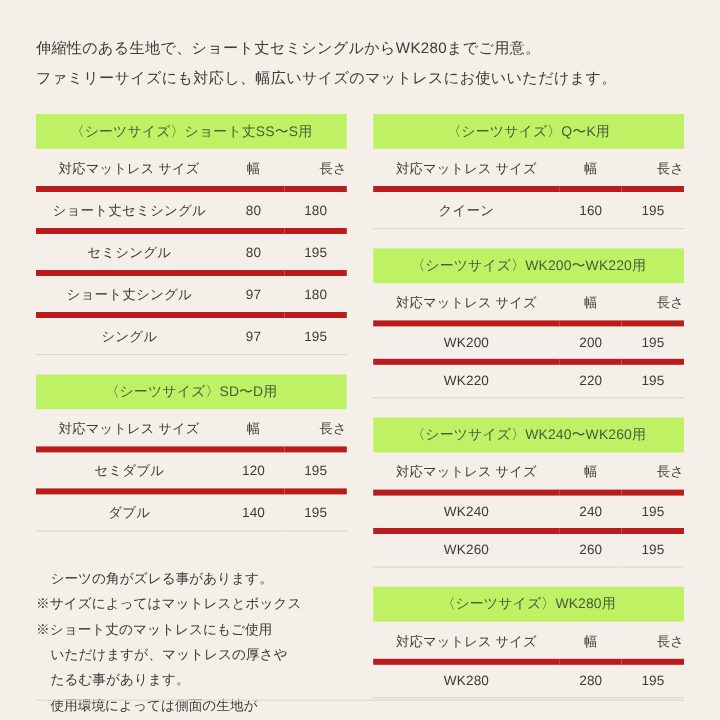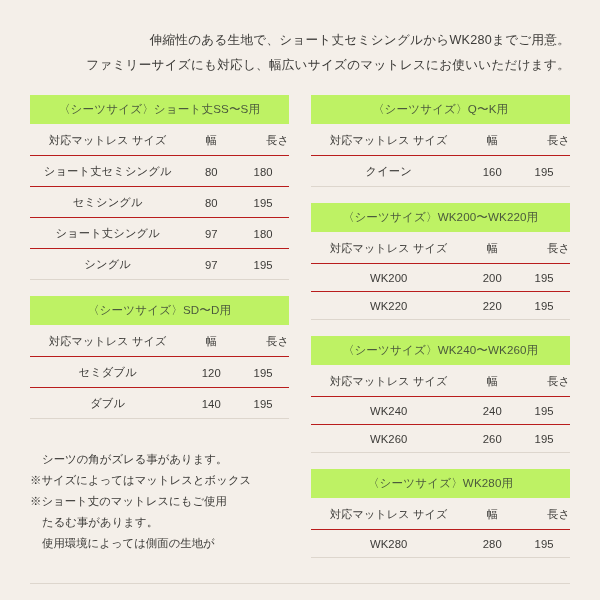--- a/index.html
+++ b/index.html
@@ -15,21 +15,21 @@
     overflow: hidden;
   }
   .page {
     position: relative;
     width: 600px;
     height: 600px;
     box-sizing: border-box;
     padding: 28px 30px 10px 30px;
   }
   .intro {
-    text-align: right;
+    text-align: left;
     font-size: 12.6px;
     line-height: 1.95;
     letter-spacing: 0.02em;
     color: #3b3a37;
     margin: 0 0 18px 0;
   }
   .intro div {
     white-space: nowrap;
   }
   .columns {
@@ -55,21 +55,21 @@
     white-space: nowrap;
   }
   table.size-table {
     width: 100%;
     border-collapse: collapse;
     table-layout: fixed;
     background: transparent;
   }
   table.size-table th,
   table.size-table td {
-    border-bottom: 1px solid #b91c1c;
+    border-bottom: 5px solid #b91c1c;
     font-weight: normal;
     font-size: 11.3px;
     color: #3c3b38;
     text-align: center;
     padding: 8px 0 7px 0;
     letter-spacing: 0.01em;
     white-space: nowrap;
   }
   table.size-table tr.header-row th {
     font-size: 11.1px;
@@ -178,20 +178,21 @@
             <td>195</td>
           </tr>
         </tbody>
           </table>
       </div>
 
       <div class="notes">
         <div class="note-line note-indent">シーツの角がズレる事があります。</div>
         <div class="note-line">※サイズによってはマットレスとボックス</div>
         <div class="note-line">※ショート丈のマットレスにもご使用</div>
+        <div class="note-line note-indent">いただけますが、マットレスの厚さや</div>
         <div class="note-line note-indent">たるむ事があります。</div>
         <div class="note-line note-indent">使用環境によっては側面の生地が</div>
       </div>
 
     </div>
 
     <div class="col">
 
       <div class="block">
         <div class="block-title">〈シーツサイズ〉Q〜K用</div>

